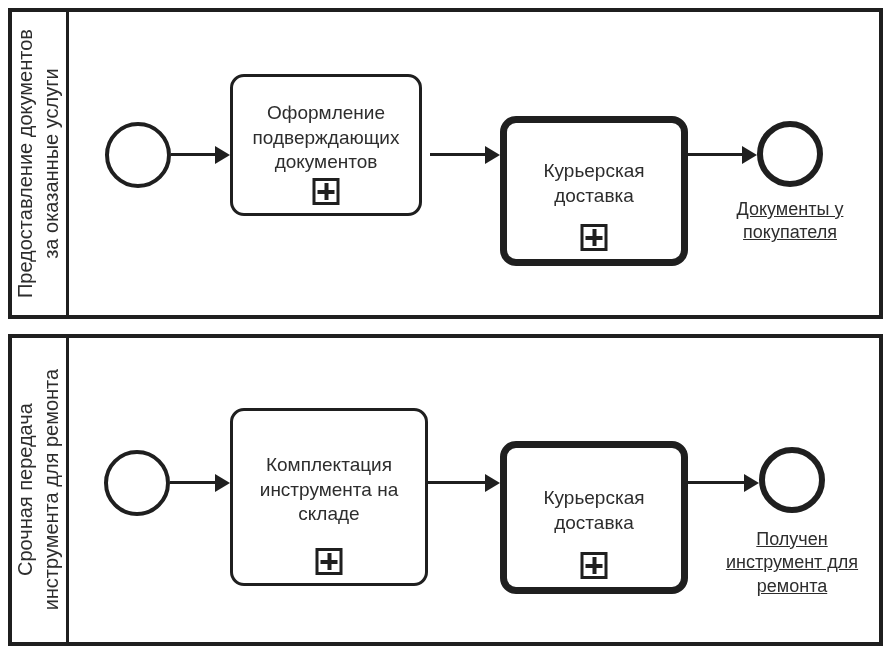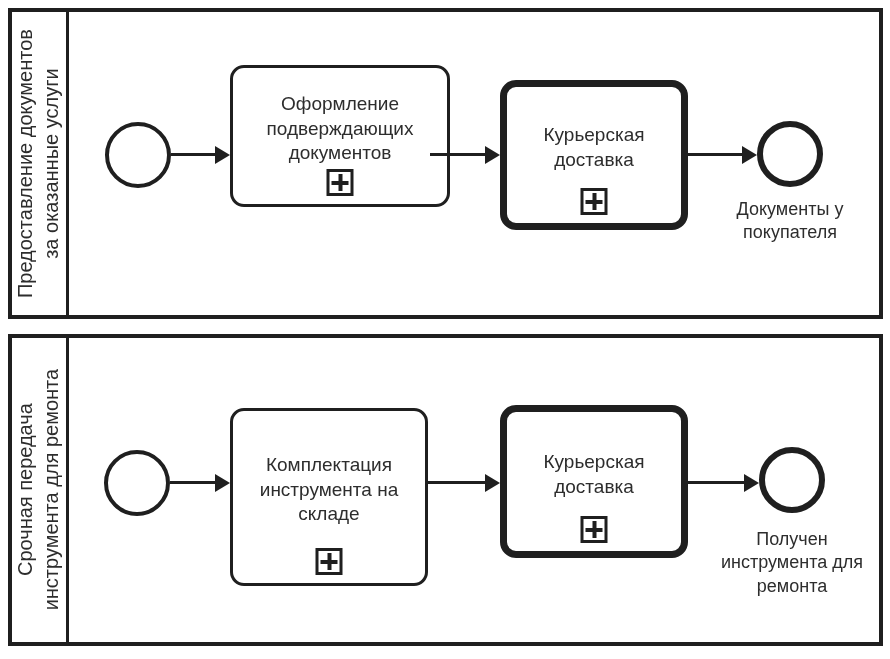--- a/index.html
+++ b/index.html
@@ -49,20 +49,21 @@
   }
   .start-event{border:4px solid #1f1f1f;}
   .end-event{border:6px solid #1f1f1f;}
   .event-label{
     position:absolute;
     text-align:center;
     font-size:18px;
     line-height:1.3;
     color:#2d2d2d;
     width:150px;
+    text-decoration:underline;
   }
   
   .activity{
     position:absolute;
     background:#ffffff;
     box-sizing:border-box;
     display:flex;
     align-items:center;
     justify-content:center;
     text-align:center;
@@ -72,20 +73,21 @@
   }
   .task{
     border:3px solid #1f1f1f;
     border-radius:14px;
     padding:0 10px 14px 10px;
   }
   .call-activity{
     border:7px solid #1f1f1f;
     border-radius:16px;
     padding:0 12px 14px 12px;
+    margin-top:36px;
   }
   .plus-marker{
     position:absolute;
     bottom:8px;
     left:50%;
     transform:translateX(-50%);
     width:27px;height:27px;
     border:3px solid #1f1f1f;
     box-sizing:border-box;
     background:#ffffff;
@@ -135,21 +137,21 @@
         <span>за оказанные услуги</span>
       </div>
     </div>
 
     <div class="event start-event" style="left:93px;top:110px;"></div>
 
     <div class="flow" style="left:159px;top:141px;width:44px;">
       <span class="head"></span>
     </div>
 
-    <div class="activity task" style="left:218px;top:53px;width:220px;height:142px;">
+    <div class="activity task" style="left:218px;top:62px;width:192px;height:142px;">
       <span>Оформление подверждающих документов</span>
       <span class="plus-marker"></span>
     </div>
 
     <div class="flow" style="left:418px;top:141px;width:55px;">
       <span class="head"></span>
     </div>
 
     <div class="activity call-activity" style="left:488px;top:68px;width:188px;height:150px;">
       <span>Курьерская доставка</span>
@@ -192,16 +194,16 @@
       <span>Курьерская доставка</span>
       <span class="plus-marker"></span>
     </div>
 
     <div class="flow" style="left:676px;top:143px;width:56px;">
       <span class="head"></span>
     </div>
 
     <div class="event end-event" style="left:747px;top:109px;"></div>
 
-    <div class="event-label" style="left:705px;top:190px;">Получен инструмента для ремонта</div>
+    <div class="event-label" style="left:705px;top:190px;">Получен инструмент для ремонта</div>
   </div>
 
 </div>
 
 </body></html>

